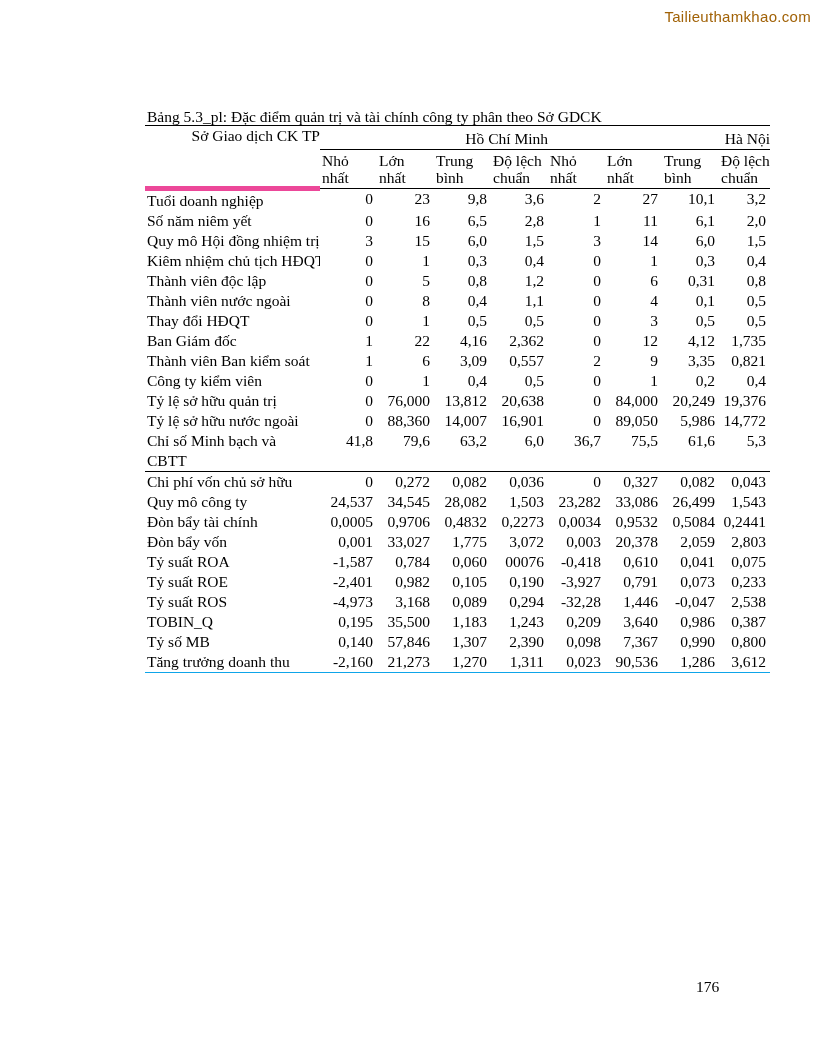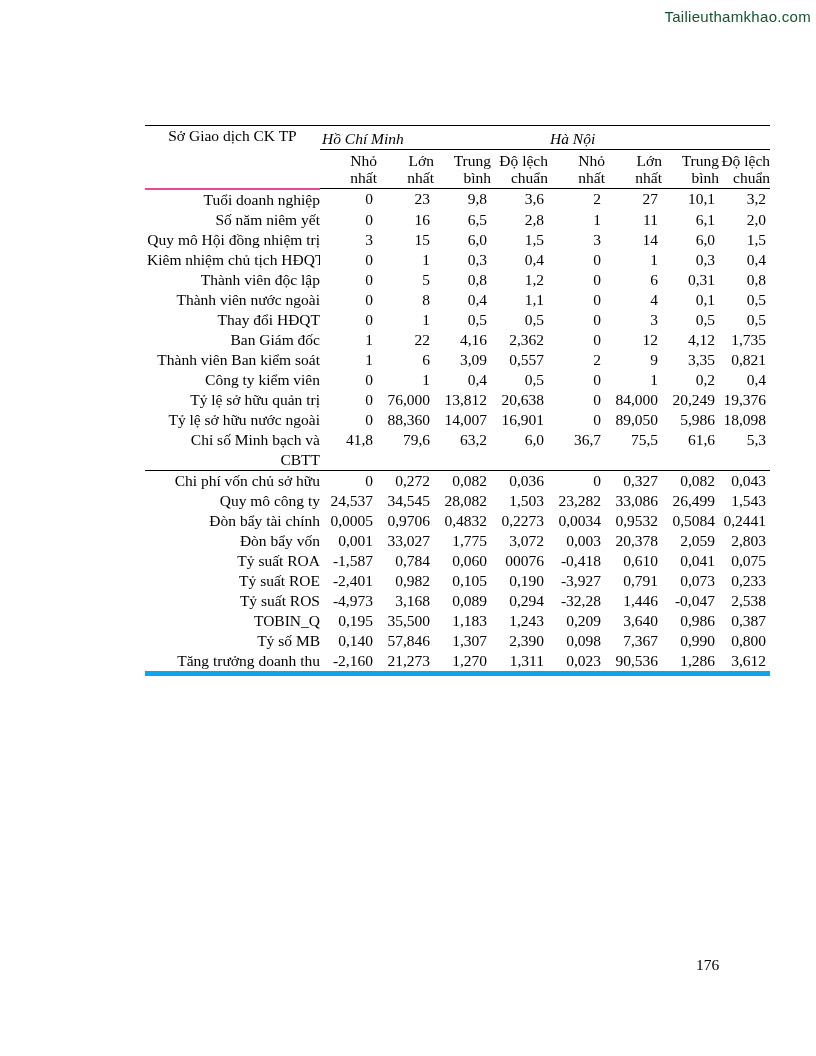--- a/index.html
+++ b/index.html
@@ -15,21 +15,21 @@
     overflow: hidden;
     font-family: "Liberation Serif", serif;
     color: #000000;
   }
   .watermark {
     position: absolute;
     top: 8px;
     right: 5px;
     font-family: "Liberation Sans", sans-serif;
     font-size: 15px;
-    color: #14532d;
+    color: #a16207;
     letter-spacing: 0.3px;
   }
   .doc-title {
     position: absolute;
     left: 147px;
     top: 91px;
     width: 640px;
     font-size: 15.5px;
     line-height: 20px;
     white-space: nowrap;
@@ -47,76 +47,76 @@
     padding: 0;
     font-weight: normal;
     vertical-align: top;
   }
   
   thead tr.group-row th {
     border-top: 1px solid #000;
   }
   
   th.corner {
-    text-align: center;
+    text-align: right;
     padding: 3px 0 0 2px;
     line-height: 20px;
-    border-bottom: 2px solid #ec4899;
+    border-bottom: 5px solid #ec4899;
   }
   thead th.group {
-    text-align: left;
+    text-align: right;
     padding: 3px 0 0 2px;
     line-height: 20px;
     border-bottom: 1px solid #000;
     height: 23px;
     box-sizing: border-box;
-    font-style: italic;
   }
   thead tr.sub-row th {
-    text-align: right;
+    text-align: left;
     padding: 2px 0 2px 2px;
     line-height: 17px;
     border-bottom: 1px solid #000;
     height: 37px;
     box-sizing: border-box;
   }
   tbody td {
     line-height: 20px;
   }
   tbody td.label {
-    text-align: right;
+    text-align: left;
     padding-left: 2px;
     white-space: pre;
     overflow: hidden;
   }
   tbody td.num {
     text-align: right;
     padding-right: 4px;
     white-space: nowrap;
   }
   tbody tr.section-start td {
     border-top: 1.5px solid #000;
   }
   tbody tr:last-child td {
-    border-bottom: 5px solid #0ea5e9;
+    border-bottom: 1px solid #0ea5e9;
   }
   .page-number {
     position: absolute;
     left: 696px;
-    top: 956px;
+    top: 978px;
     font-size: 15.5px;
   }
 </style>
 </head>
 <body>
 
 <div class="page">
 
   <div class="watermark">Tailieuthamkhao.com</div>
 
+  <p class="doc-title">Bảng 5.3_pl: Đặc điểm quản trị và tài chính công ty phân theo Sở GDCK</p>
 
   <table class="stats">
     <colgroup>
       <col style="width:175px">
       <col style="width:57px">
         <col style="width:57px">
         <col style="width:57px">
         <col style="width:57px">
       <col style="width:57px">
         <col style="width:57px">
@@ -264,21 +264,21 @@
   </tr>
         <tr>
     <td class="label">Tỷ lệ sở hữu nước ngoài</td>
     <td class="num">0</td>
     <td class="num">88,360</td>
     <td class="num">14,007</td>
     <td class="num">16,901</td>
     <td class="num">0</td>
     <td class="num">89,050</td>
     <td class="num">5,986</td>
-    <td class="num">18,098</td>
+    <td class="num">14,772</td>
   </tr>
         <tr>
     <td class="label">Chỉ số Minh bạch và
 CBTT</td>
     <td class="num">41,8</td>
     <td class="num">79,6</td>
     <td class="num">63,2</td>
     <td class="num">6,0</td>
     <td class="num">36,7</td>
     <td class="num">75,5</td>

